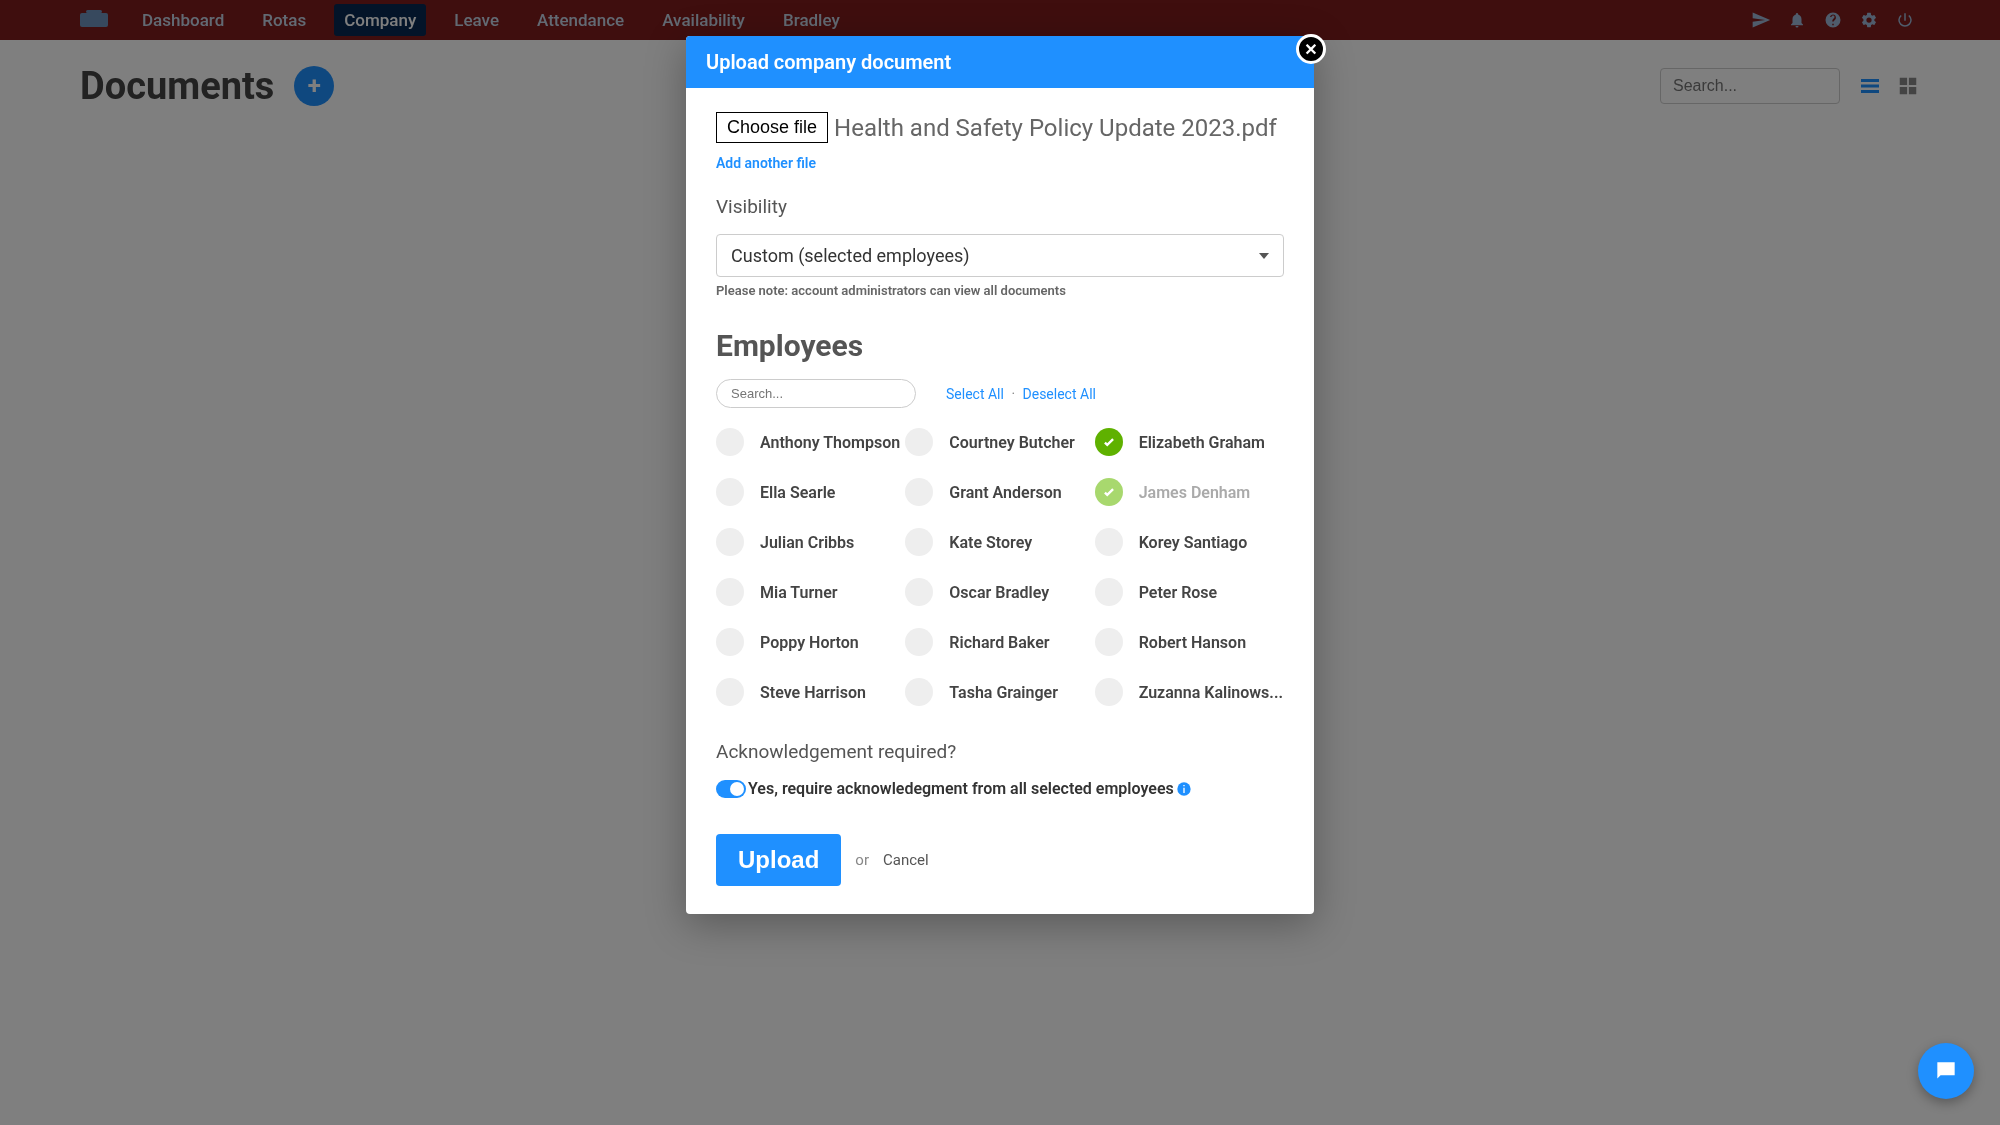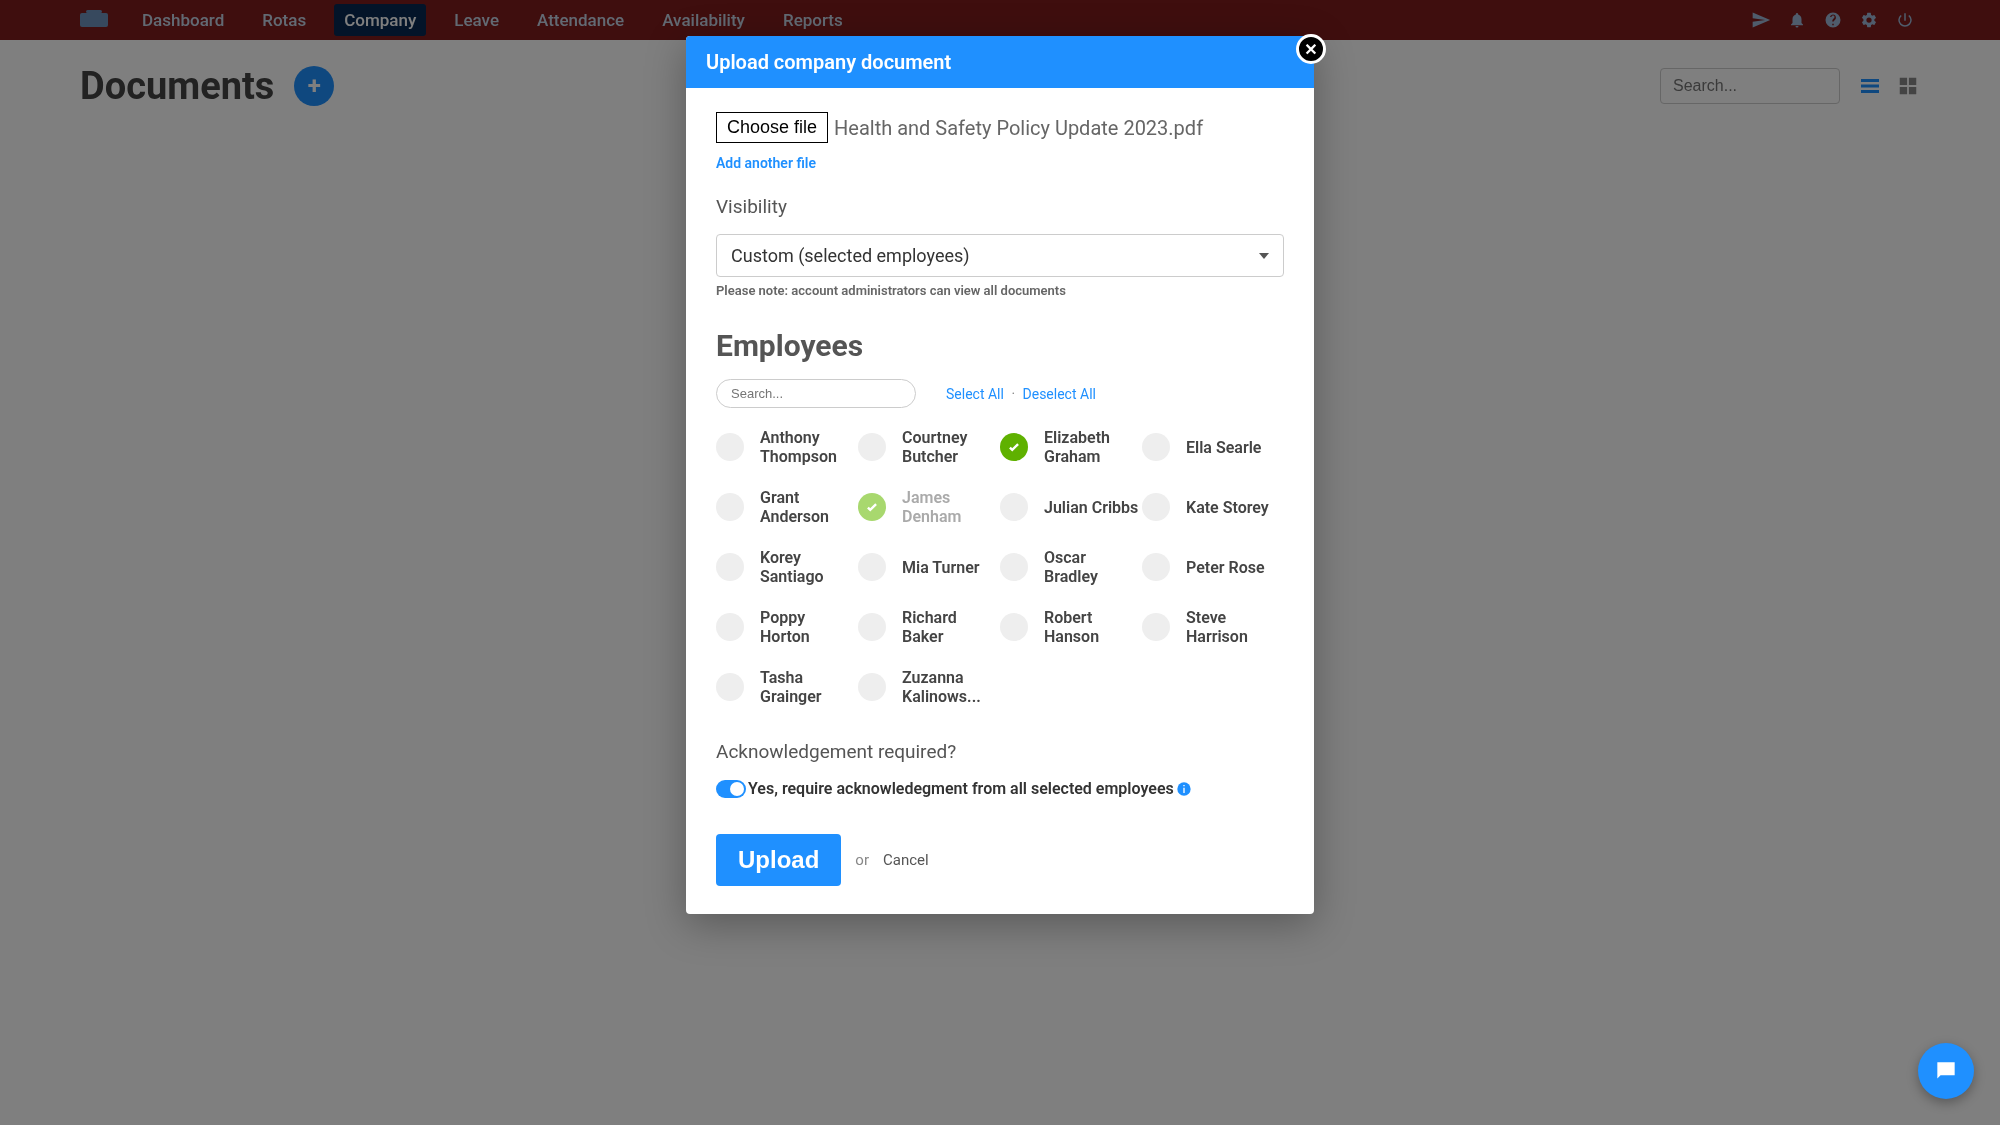--- a/index.html
+++ b/index.html
@@ -29,37 +29,37 @@
 
 
 .modal { width: 628px; background: #fff; border-radius: 4px; margin-top: 36px; box-shadow: 0 10px 40px rgba(0,0,0,0.3); position: relative; }
 .modal-close { position: absolute; top: -2px; right: -12px; width: 30px; height: 30px; border-radius: 50%; background: #000; color: #fff; border: 3px solid #fff; display: flex; align-items: center; justify-content: center; cursor: pointer; font-weight: 700; font-size: 16px; z-index:2; }
 .modal-header { background: #1f90ff; color: #fff; padding: 14px 20px; font-size: 20px; font-weight: 600; border-radius: 4px 4px 0 0; }
 .modal-body { padding: 24px 30px 28px; }
 
 
 .file-row { display: flex; align-items: center; gap: 6px; margin-bottom: 10px; }
 .choose-file-btn { border: 1px solid #000; background: #fff; padding: 4px 10px; font-size: 18px; cursor: pointer; }
-.file-name { font-size: 20px; color: #666; }
+.file-name { font-size: 24px; color: #666; }
 .add-file-link { color: #1f90ff; font-size: 14px; font-weight: 600; cursor: pointer; display:inline-block; margin-bottom: 24px; }
 
 .section-label { font-size: 19px; color: #555; margin-bottom: 16px; }
 .select-wrap { border: 1px solid #ccc; border-radius: 4px; background: #fff; display: flex; align-items: center; padding: 10px 14px; margin-bottom: 6px; cursor: pointer; }
 .select-wrap .sel-text { flex: 1; font-size: 18px; color: #333; }
 .select-wrap .caret { border-left: 5px solid transparent; border-right: 5px solid transparent; border-top: 6px solid #555; }
 .note { font-size: 13px; color: #666; font-weight: 600; margin-bottom: 30px; }
 
 .emp-title { font-size: 30px; font-weight: 700; color: #555; margin-bottom: 16px; }
 .emp-controls { display: flex; align-items: center; gap: 30px; margin-bottom: 20px; }
 .emp-search { border: 1px solid #ccc; border-radius: 16px; padding: 6px 14px; font-size: 13px; width: 200px; color:#777; }
 .emp-links { font-size: 14px; font-weight: 400; color: #1f90ff; }
 .emp-links .sep { color: #888; margin: 0 4px; }
 .emp-links span { cursor: pointer; }
 
-.emp-grid { display: grid; grid-template-columns: 1fr 1fr 1fr 1fr; column-gap: 0px; row-gap: 22px; margin-bottom: 34px; }
+.emp-grid { display: grid; grid-template-columns: 1fr 1fr 1fr; column-gap: 0px; row-gap: 22px; margin-bottom: 34px; }
 .emp-item { display: flex; align-items: center; gap: 16px; font-size: 16px; font-weight: 600; color: #444; }
 .emp-item.dim { color: #aaa; }
 .chk { width: 28px; height: 28px; border-radius: 50%; background: #eee; display: flex; align-items: center; justify-content: center; cursor: pointer; flex-shrink:0; }
 .chk.sel { background: #5fb100; color: #fff; }
 .chk.sel.light { background: #a8d86e; }
 
 .ack-label { font-size: 19px; color: #555; margin-bottom: 16px; }
 .ack-row { display: flex; align-items: center; gap: 2px; font-size: 16px; font-weight: 600; color: #333; margin-bottom: 36px; }
 .toggle { width: 30px; height: 18px; border-radius: 9px; background: #1f90ff; position: relative; cursor: pointer; flex-shrink:0; }
 .toggle .knob { position: absolute; top: 2px; right: 2px; width: 14px; height: 14px; border-radius: 50%; background: #fff; }
@@ -79,21 +79,21 @@
 <body>
 
 <div class="navbar">
   <div class="logo"></div>
   <div class="nav-item">Dashboard</div>
     <div class="nav-item">Rotas</div>
     <div class="nav-item active">Company</div>
     <div class="nav-item">Leave</div>
     <div class="nav-item">Attendance</div>
     <div class="nav-item">Availability</div>
-    <div class="nav-item">Reports</div>
+    <div class="nav-item">Bradley</div>
   <div class="spacer"></div>
   <div class="icon-btn">
       <svg width="20" height="20" viewBox="0 0 24 24" fill="currentColor">
         <path d="M2 21l21-9L2 3v7l15 2-15 2z"></path>
       </svg>
     </div>
   <div class="icon-btn">
       <svg width="18" height="18" viewBox="0 0 24 24" fill="currentColor">
         <path d="M12 22a2 2 0 0 0 2-2h-4a2 2 0 0 0 2 2zm6-6V11c0-3.07-1.63-5.64-4.5-6.32V4a1.5 1.5 0 1 0-3 0v.68C7.63 5.36 6 7.92 6 11v5l-2 2v1h16v-1l-2-2z"></path>
       </svg>

